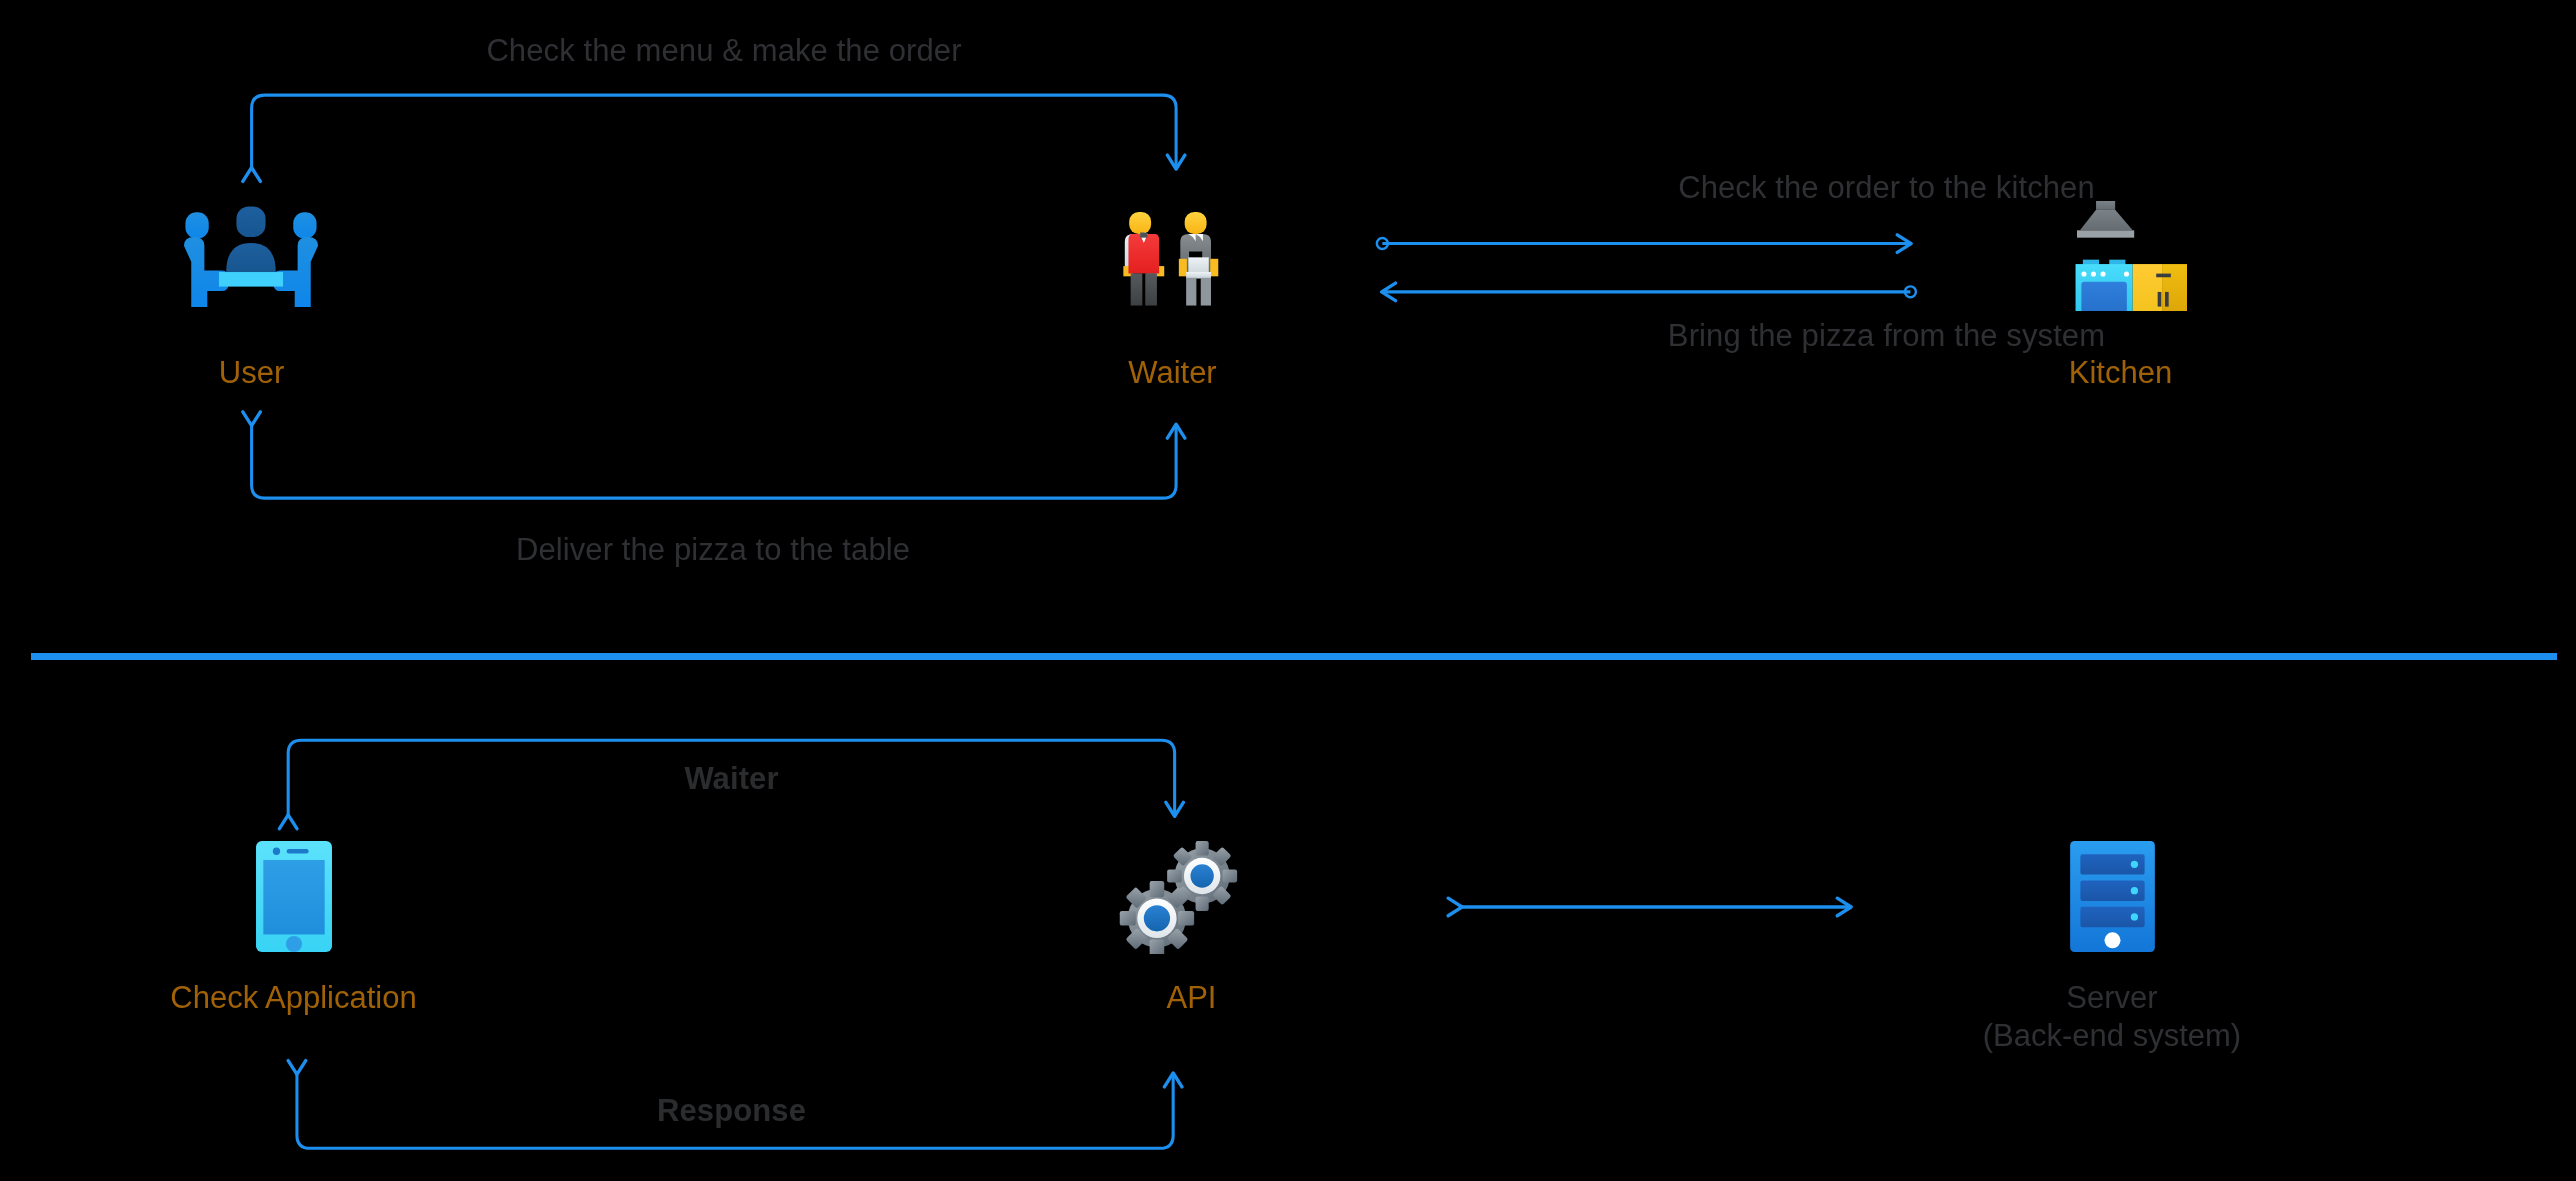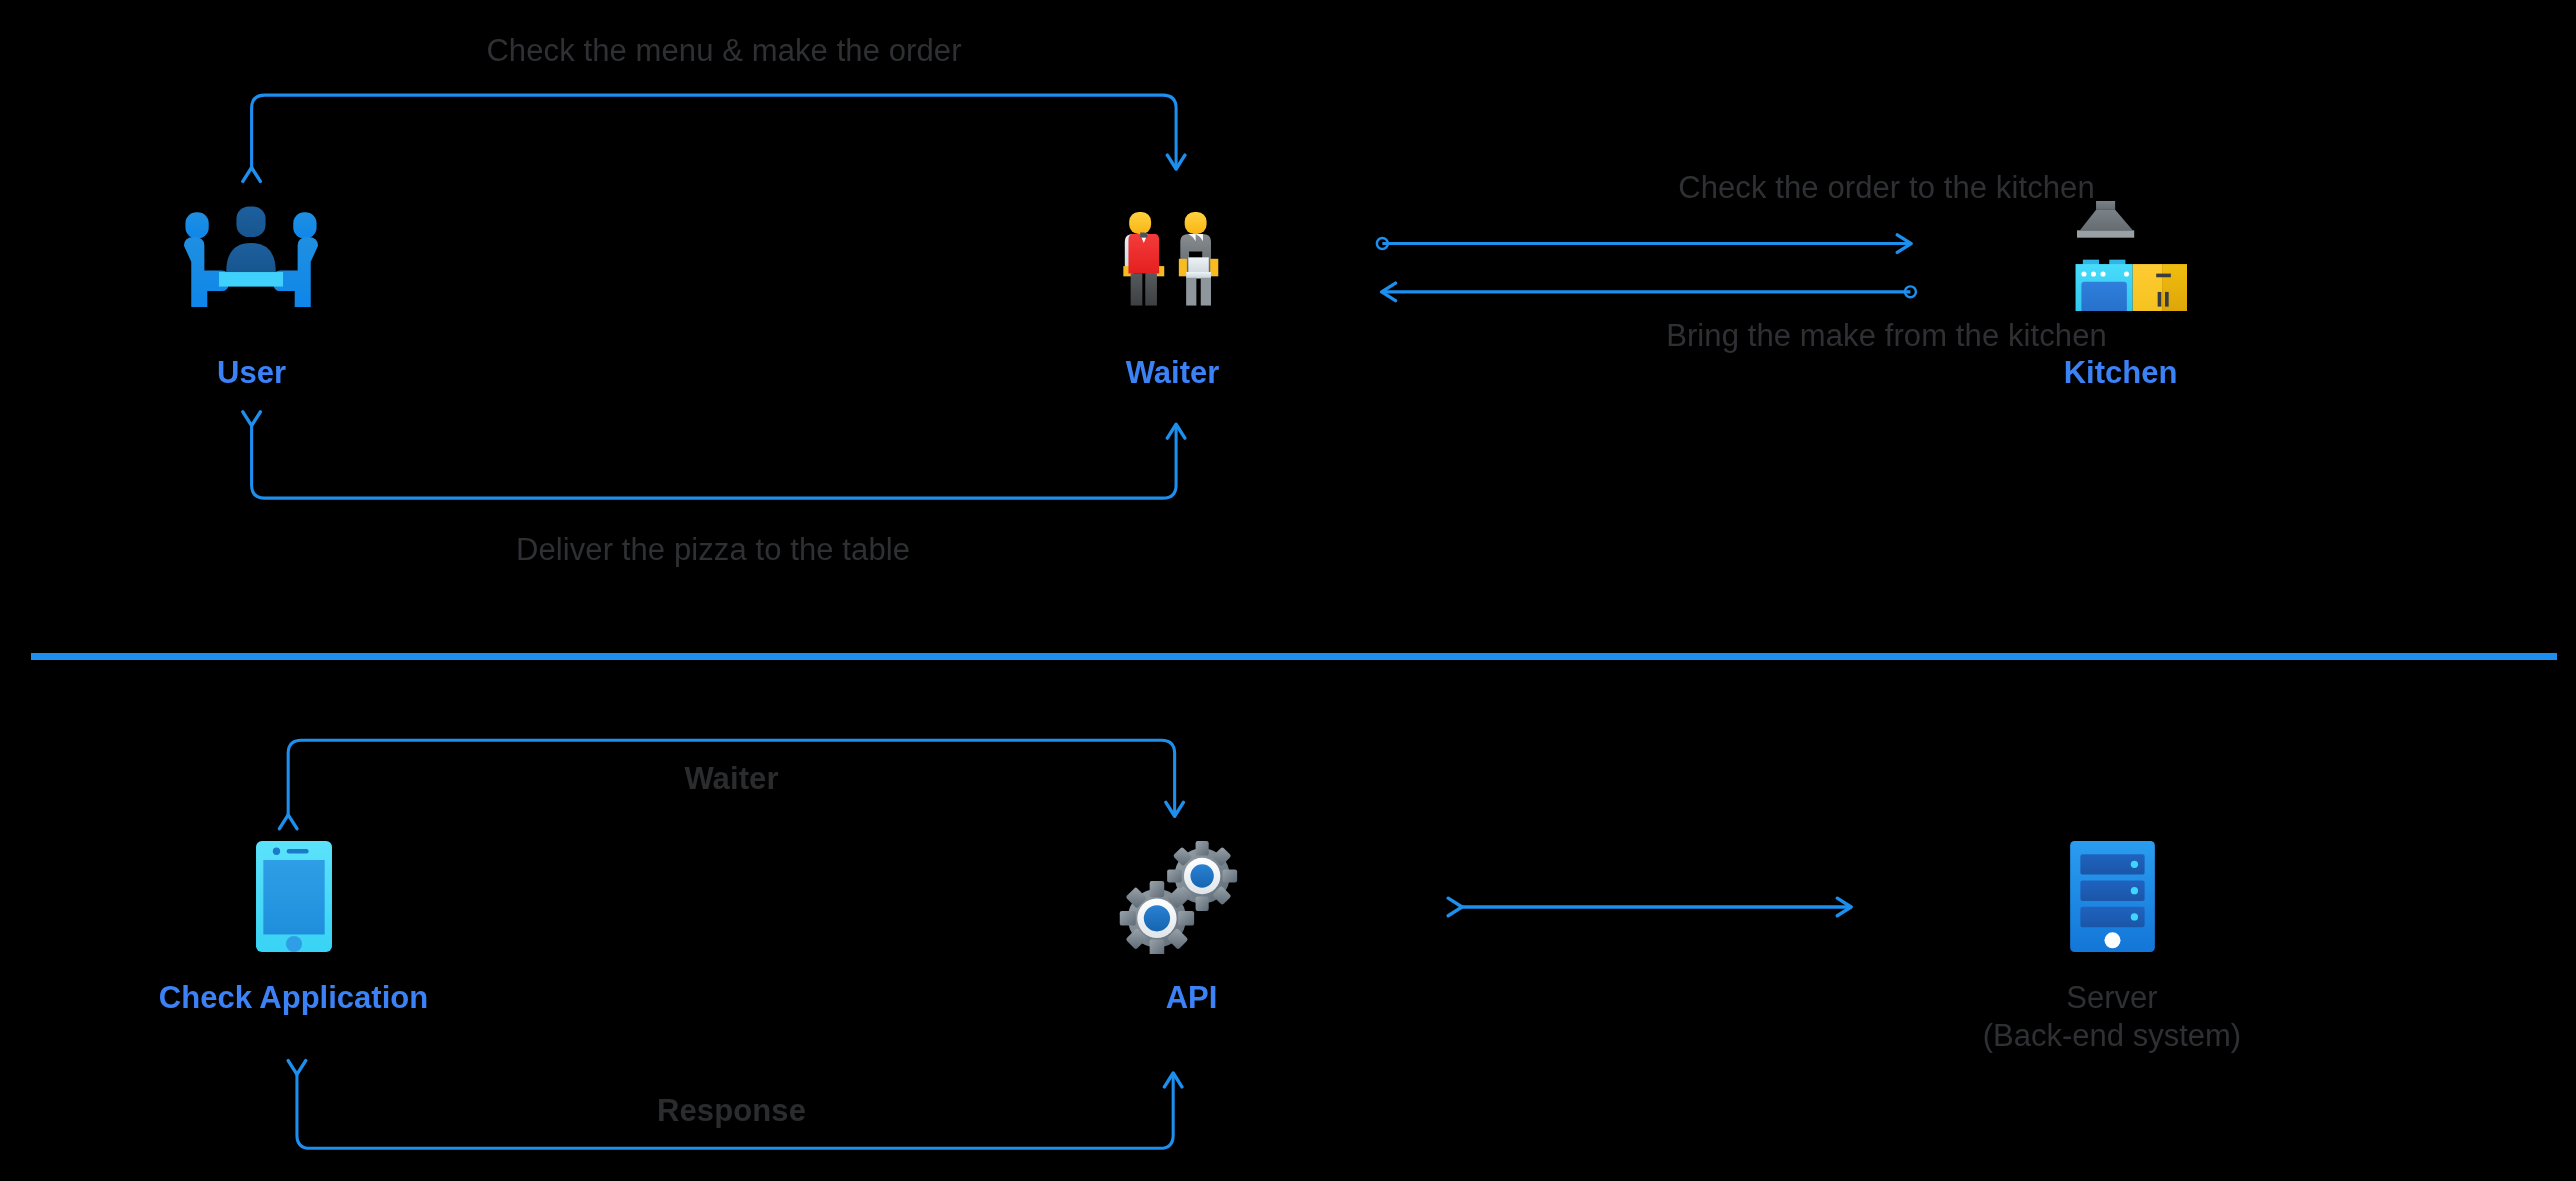--- a/index.html
+++ b/index.html
@@ -27,23 +27,23 @@
     white-space: nowrap;
     text-align: center;
     font-family: "Liberation Sans", sans-serif;
   }
   .flow-label.bold {
     font-weight: 700;
     color: #2b2c2e;
   }
   .node-label {
     position: absolute;
-    color: #3b82f6;
+    color: #a16207;
     font-size: 31px;
-    font-weight: 700;
+    font-weight: 400;
     white-space: nowrap;
     text-align: center;
     line-height: 1.22;
     font-family: "Liberation Sans", sans-serif;
   }
   .node-label.light { font-weight: 400; color: #2f3033; }
 
   
   #divider {
     position: absolute;
@@ -114,21 +114,21 @@
   </svg>
 
   <div id="divider"></div>
 
   <div class="flow-label" style="left:0; top:33px; width:1448px;">Check the menu &amp; make the order</div>
 
   <div class="flow-label" style="left:0; top:532px; width:1426px;">Deliver the pizza to the table</div>
 
   <div class="flow-label" style="left:1243px; top:170px; width:1287px;">Check the order to the kitchen</div>
 
-  <div class="flow-label" style="left:1243px; top:318px; width:1287px;">Bring the make from the kitchen</div>
+  <div class="flow-label" style="left:1243px; top:318px; width:1287px;">Bring the pizza from the system</div>
 
   <div class="icon-wrap" style="left:181px; top:205px; width:140px; height:102px;">
     <svg viewBox="0 0 192 140" width="140" height="102">
       <defs>
         <linearGradient id="gUserL" x1="0" y1="0" x2="0" y2="1">
           <stop offset="0" stop-color="#1f8fe0"></stop>
             <stop offset="1" stop-color="#0e86ea"></stop>
         </linearGradient>
         <linearGradient id="gUserC" x1="0" y1="0" x2="0" y2="1">
           <stop offset="0" stop-color="#1d5f9e"></stop>

